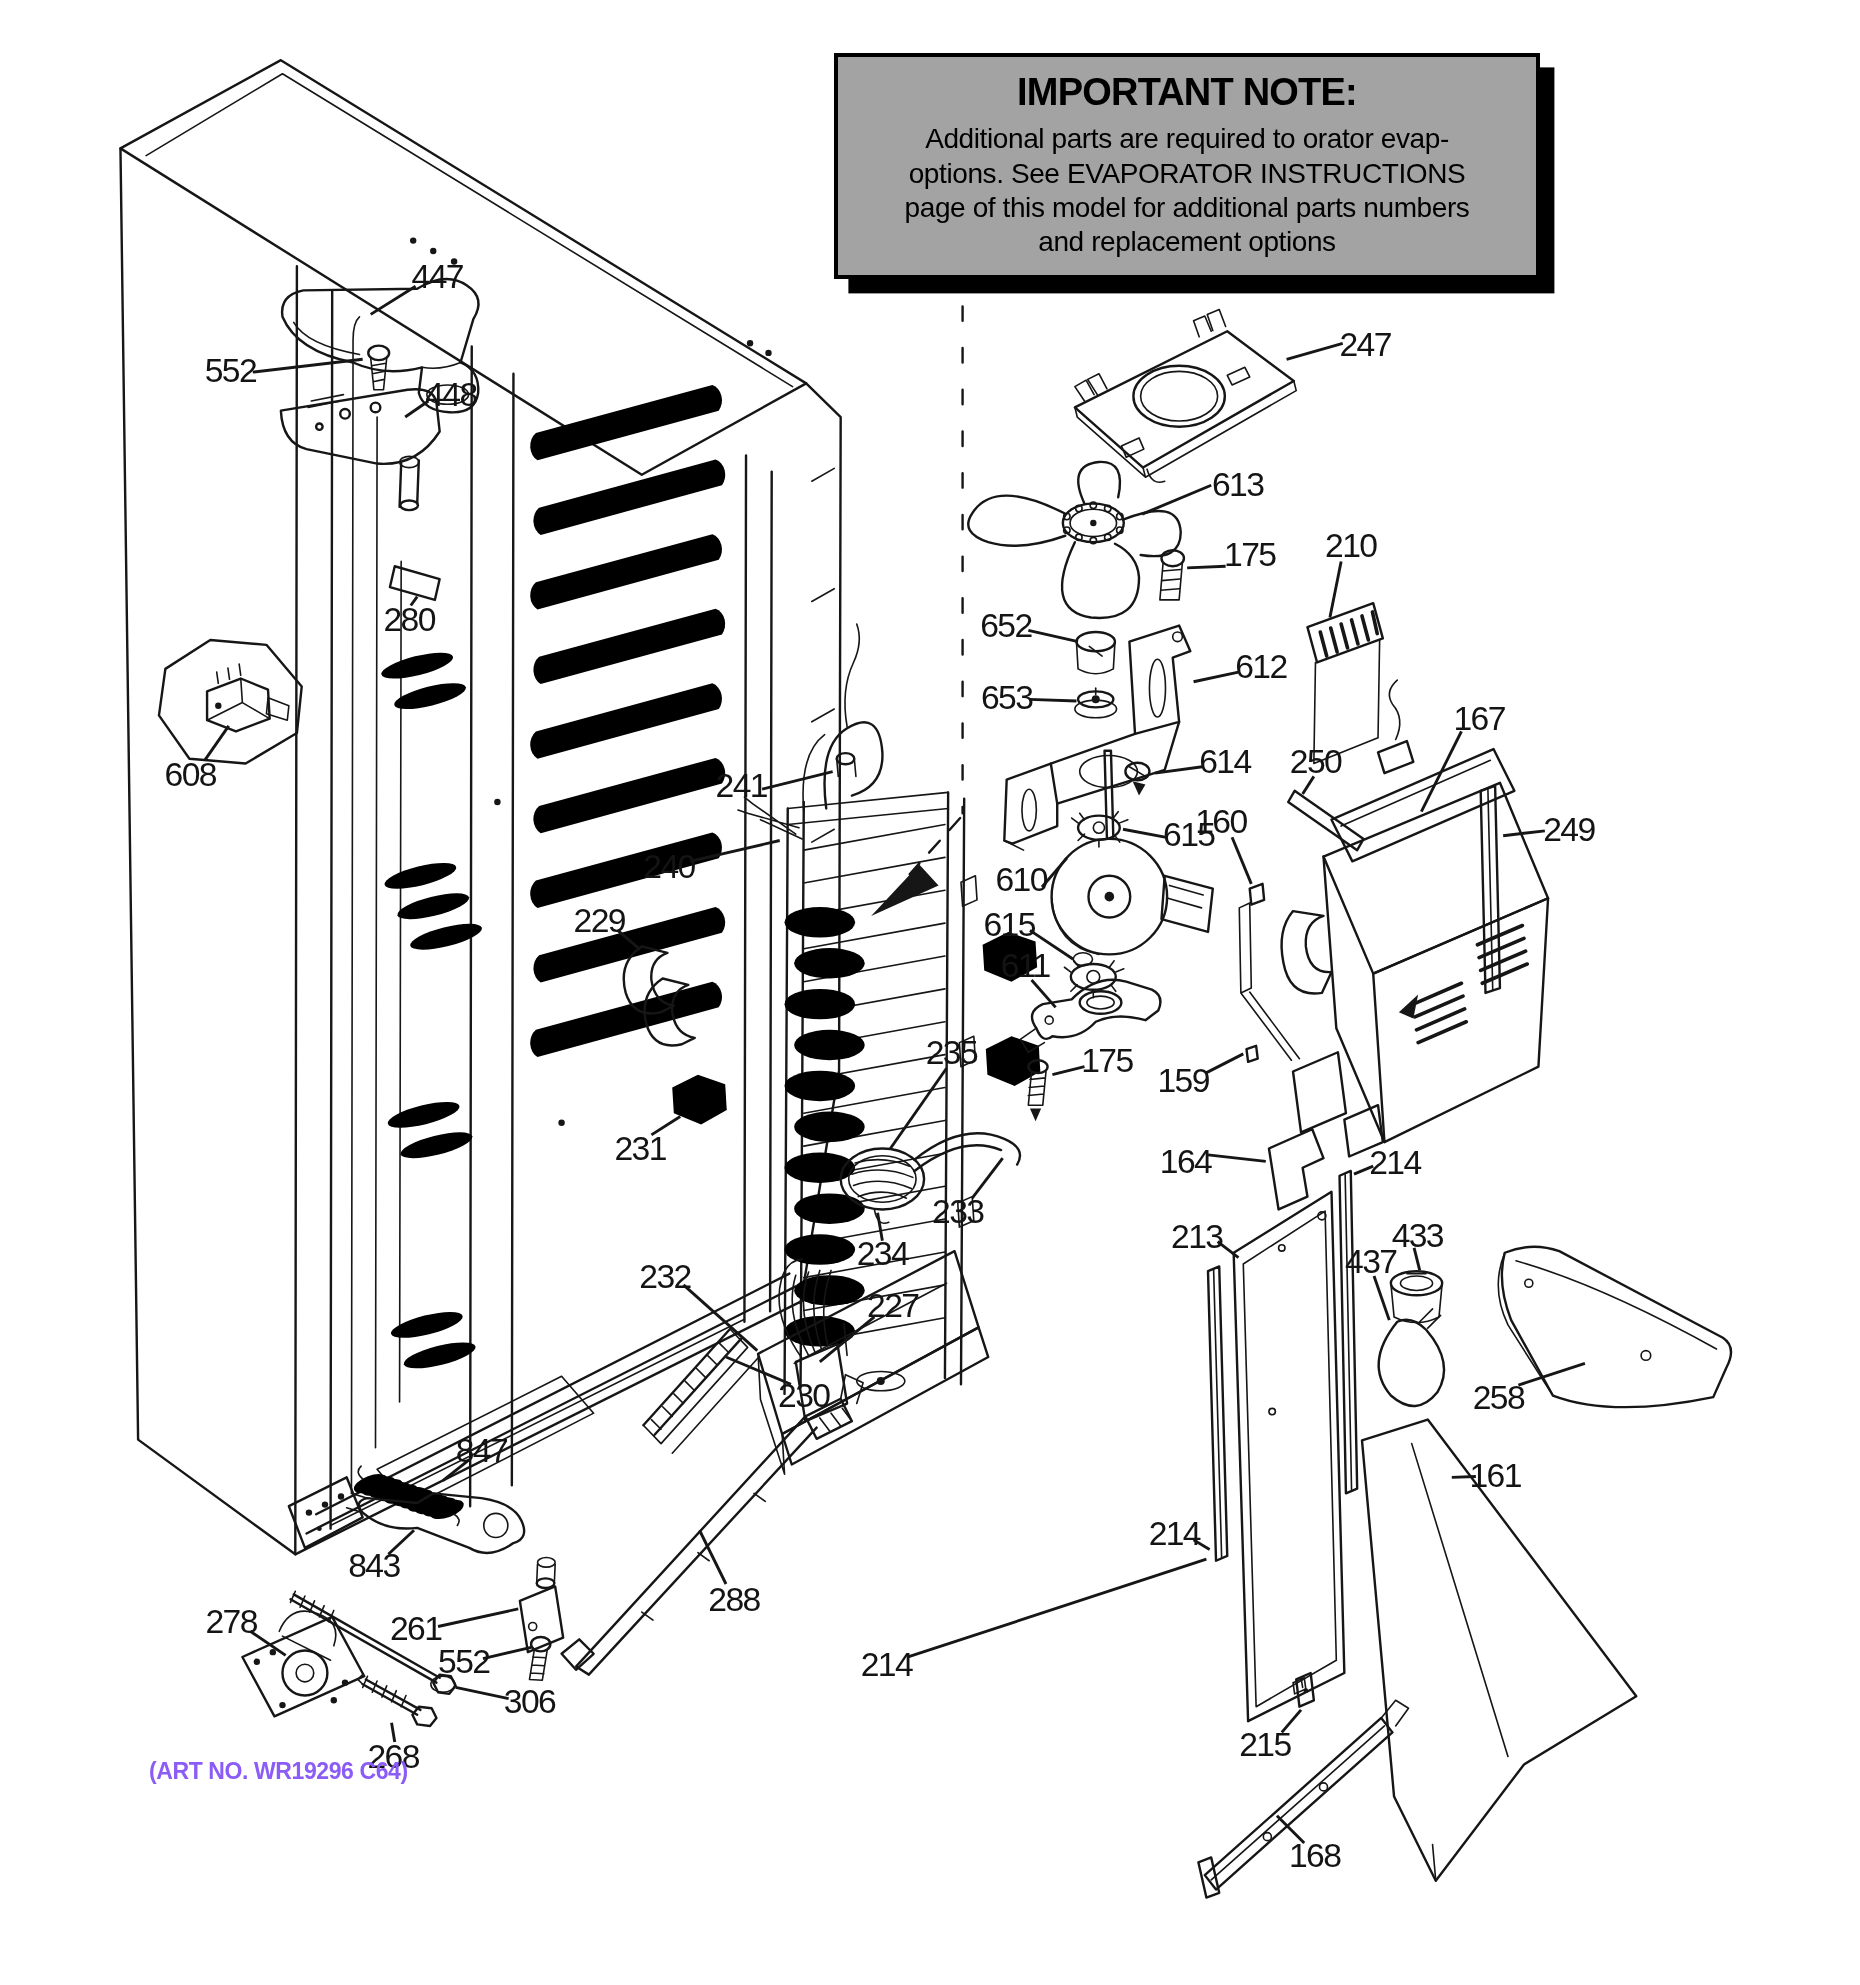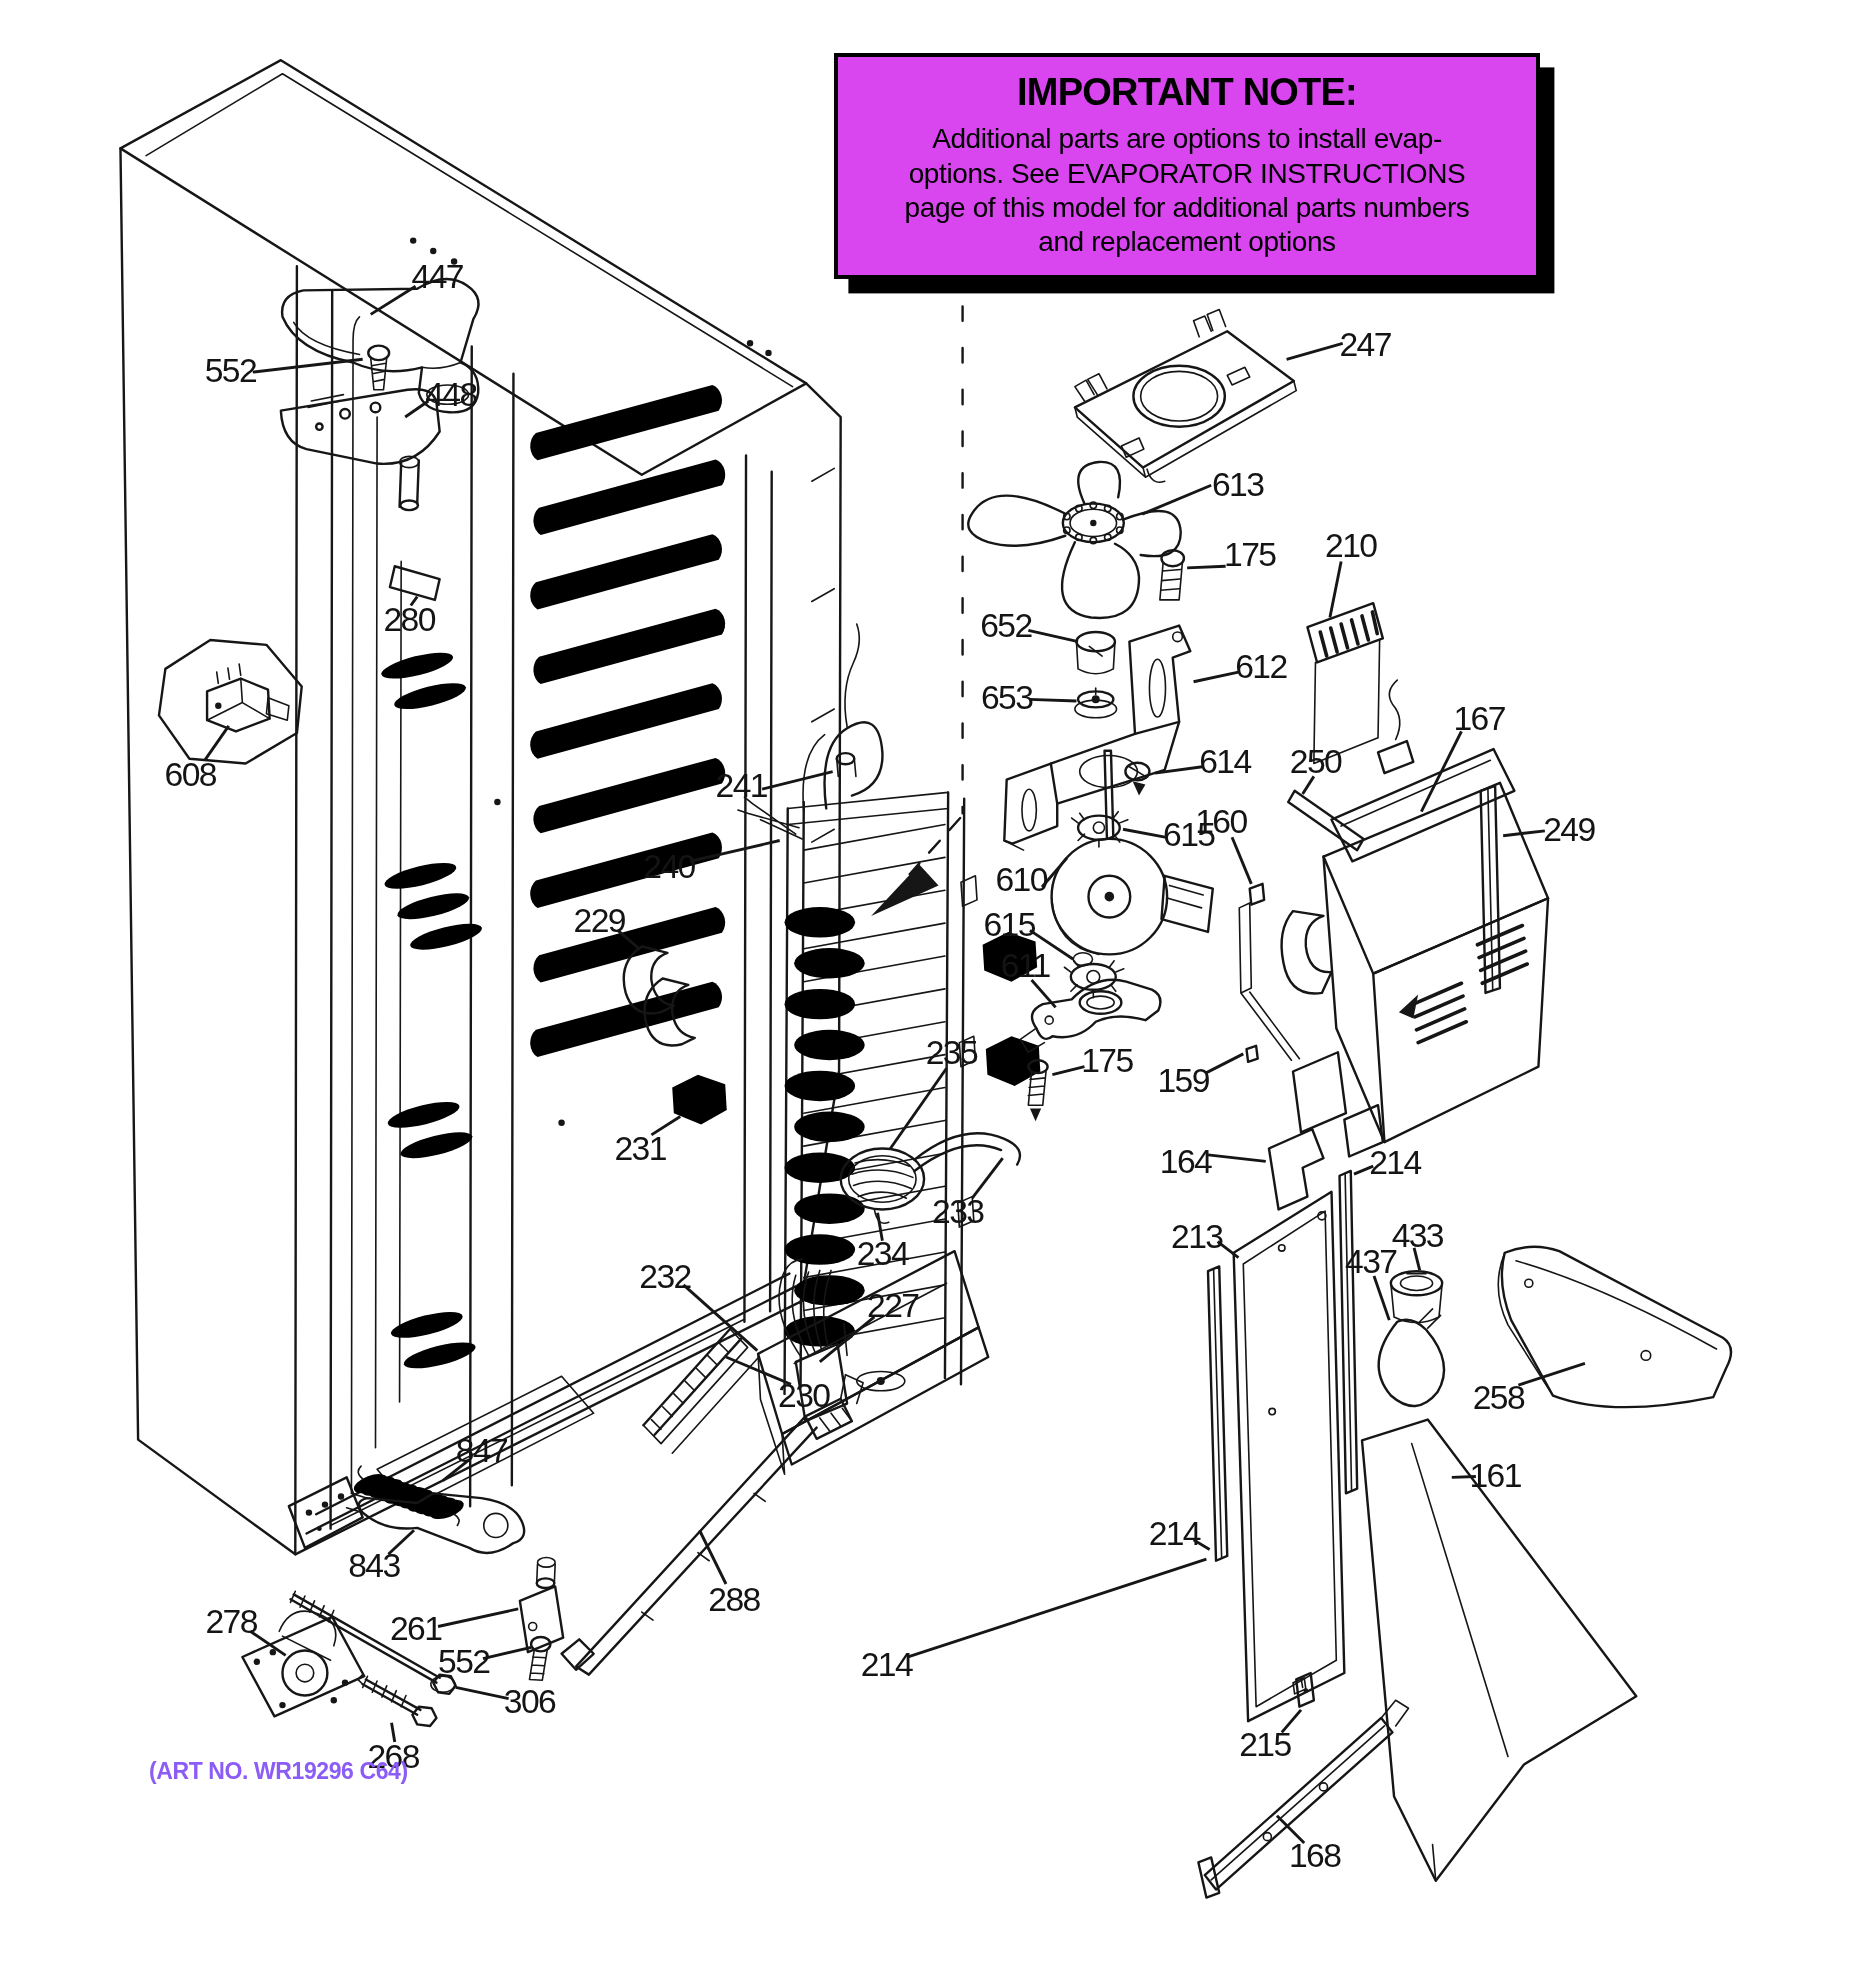--- a/index.html
+++ b/index.html
@@ -10,21 +10,21 @@
   .art path,.art line,.art polyline,.art ellipse,.art circle,.art rect,.art polygon{
     stroke:#161616;stroke-width:3;fill:none;stroke-linecap:round;stroke-linejoin:round;}
   .art .thin{stroke-width:2;}
   .art .thick{stroke-width:4.5;}
   .art .fillink{fill:#161616;stroke:none;}
   .art .dot{fill:#161616;stroke:none;}
   .leader{stroke:#161616;stroke-width:3.6;}
   .pnum{font-family:"Liberation Sans",sans-serif;font-size:42px;fill:#141414;
         text-anchor:middle;dominant-baseline:central;letter-spacing:-2px;}
   .notebox{position:absolute;left:834px;top:53px;width:706px;box-sizing:border-box;
-           background:#d946ef;border:4px solid #000;box-shadow:14.4px 14.4px 0 0 #000;
+           background:#a3a3a3;border:4px solid #000;box-shadow:14.4px 14.4px 0 0 #000;
            padding:11.2px 19px 16px 19px;text-align:center;}
   .notebox h1{margin:3.2px 0 8px 0;font-size:38px;letter-spacing:-0.8px;}
   .notebox p{margin:0;font-size:28px;line-height:1.22;letter-spacing:-0.4px;}
   .artno{position:absolute;left:149px;top:1758px;font-size:23px;font-weight:bold;
          letter-spacing:-0.4px;color:#8b5cf6;}
 </style>
 </head>
 <body>
 
 <div class="stage">
@@ -677,21 +677,21 @@
         </g>
         <g>
           <line x1="1626" y1="2298" x2="1592" y2="2264" class="leader"></line>
           <text x="1639" y="2314" class="pnum">168</text>
         </g>
       </g>
 </svg>
 
 <div class="notebox">
   <h1>IMPORTANT NOTE:</h1>
-  <p>Additional parts are options to install evap-</p>
+  <p>Additional parts are required to orator evap-</p>
   <p>options.  See EVAPORATOR INSTRUCTIONS</p>
   <p>page of this model for additional parts numbers</p>
   <p>and replacement options</p>
 </div>
 
 <div class="artno">(ART NO. WR19296 C64)</div>
 
 </div>
 
 

